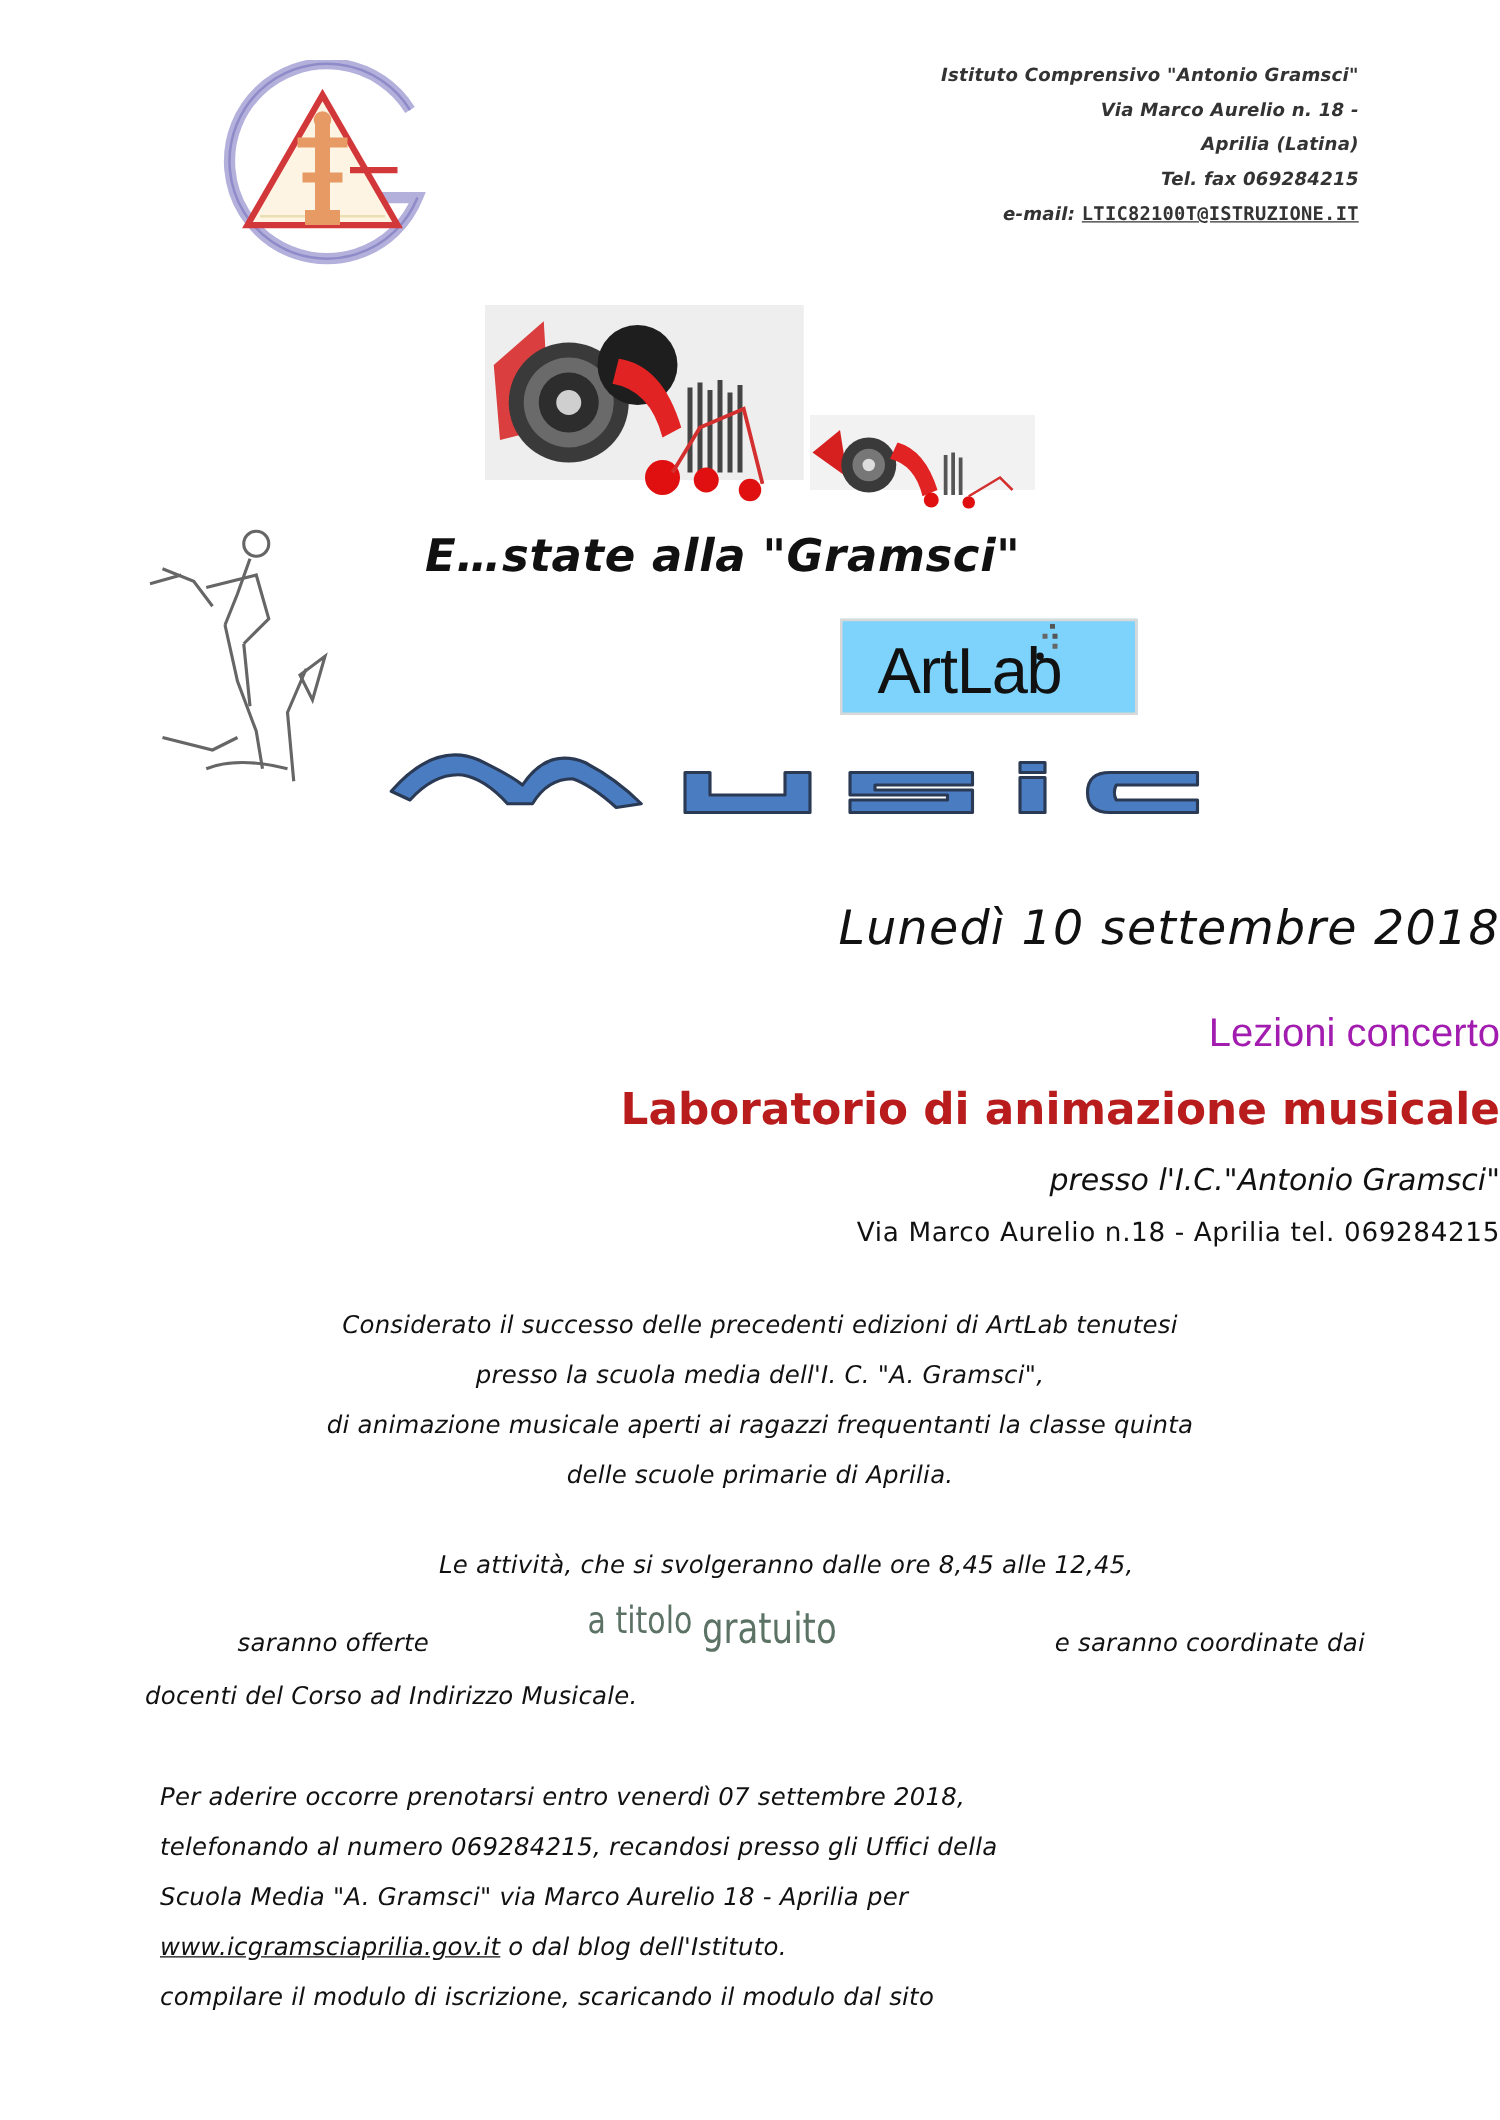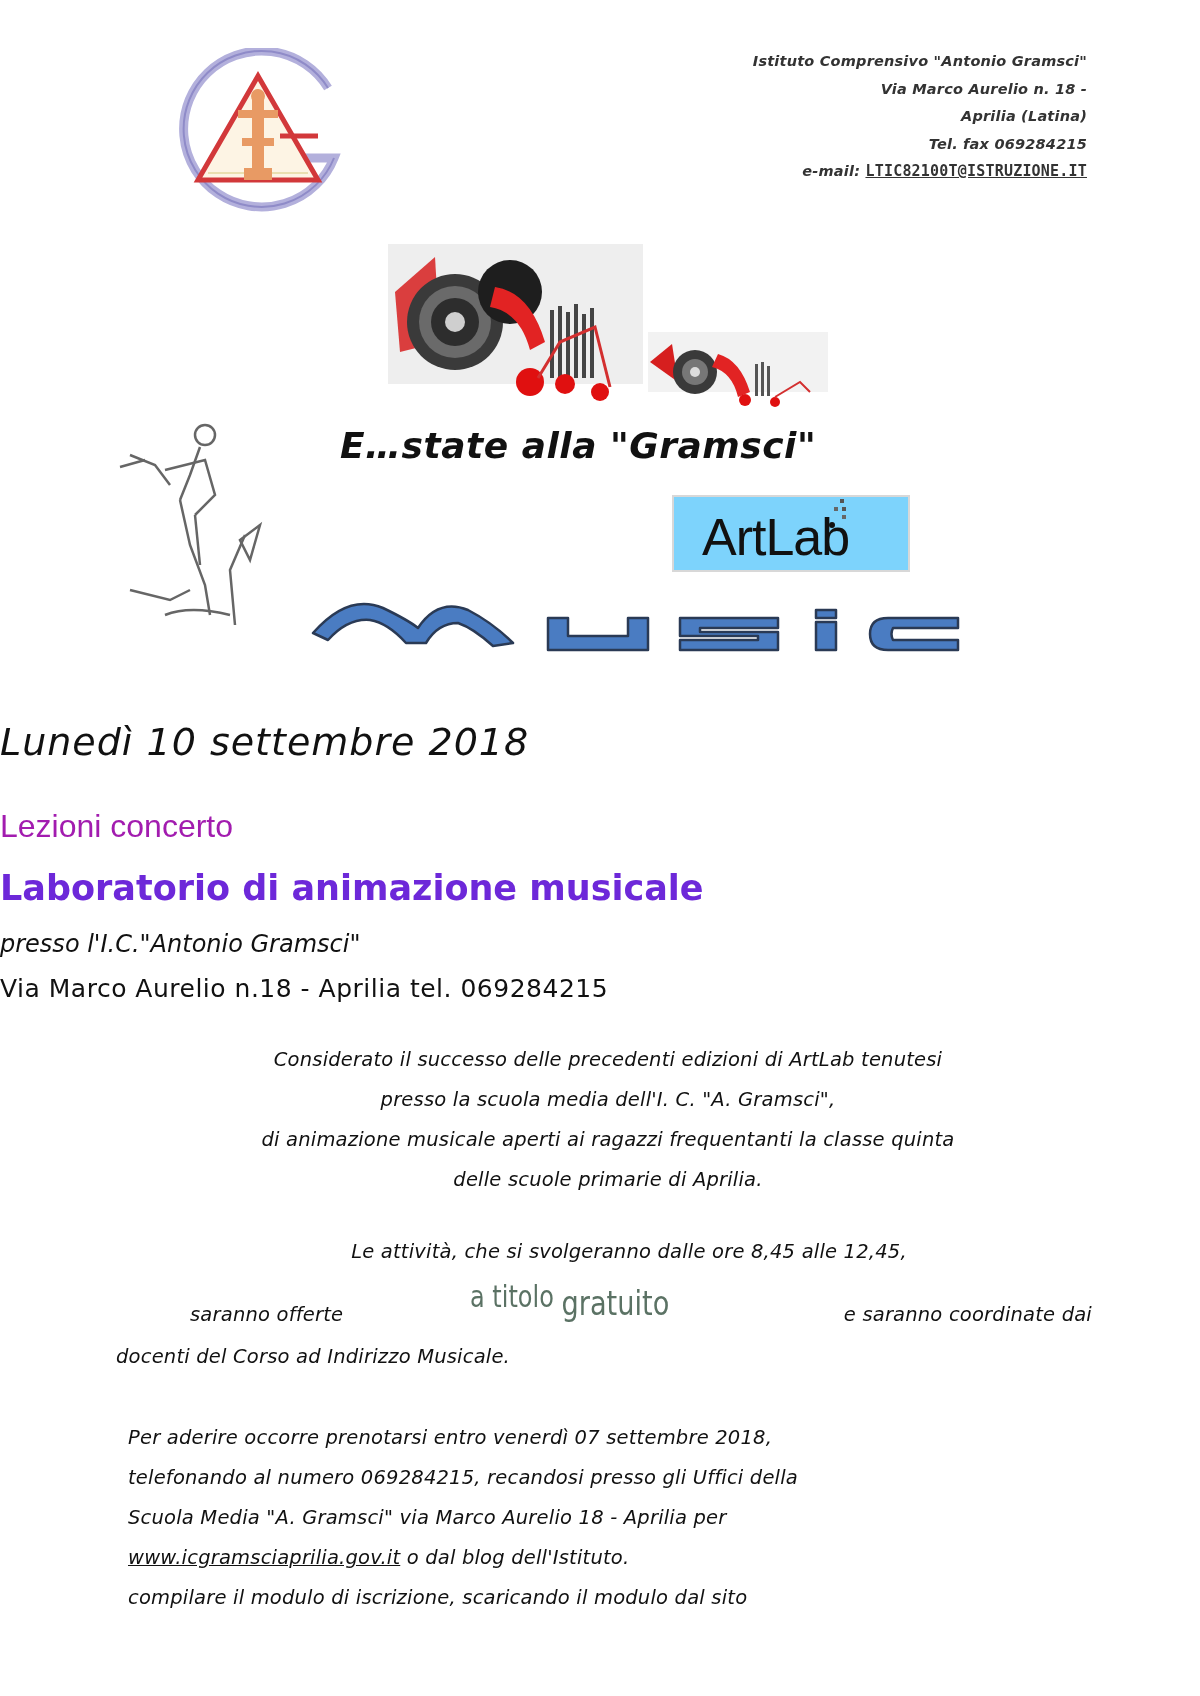--- a/index.html
+++ b/index.html
@@ -27,27 +27,27 @@
   .sketch { left: 110px; top: 415px; width: 170px; height: 220px; }
 
   .artlab { left: 672px; top: 495px; width: 238px; height: 77px; background: #7dd3fc;
             border: 2px solid #d8d8d8; box-sizing: border-box; }
   .artlab span { position: absolute; left: 28px; top: 14px; font-family: "Liberation Sans", sans-serif;
                  font-size: 52px; line-height: 52px; color: #111; letter-spacing: -1px; }
   .artlab .dots { position: absolute; left: 152px; top: 2px; }
 
   .music-word { left: 308px; top: 588px; width: 720px; height: 70px; }
 
-  .center { left: 0; width: 1200px; text-align: left; white-space: nowrap; }
+  .center { left: 0; width: 1200px; text-align: right; white-space: nowrap; }
   .date { top: 720px; font-family: "DejaVu Sans", sans-serif; font-style: italic;
           font-size: 38px; color: #111; letter-spacing: 1px; }
   .lezioni { top: 808px; font-family: Liberation Sans, sans-serif; font-size: 32px; color: #a21caf; }
-  .lab { top: 868px; font-family: "DejaVu Sans", sans-serif; font-size: 35px; font-weight: bold; color: #6d28d9; }
+  .lab { top: 868px; font-family: "DejaVu Sans", sans-serif; font-size: 35px; font-weight: bold; color: #b91c1c; }
   .presso { top: 930px; font-family: "DejaVu Sans", sans-serif; font-style: italic; font-size: 24px; color: #111; }
-  .via { top: 974px; font-family: "DejaVu Sans", sans-serif; font-size: 25px; color: #111; letter-spacing: 0.5px; }
+  .via { top: 974px; font-family: "DejaVu Sans", sans-serif; font-size: 21px; color: #111; letter-spacing: 0.5px; }
 
   .body-text { font-family: "DejaVu Sans", sans-serif; font-style: italic; font-size: 19.5px; color: #111;
                letter-spacing: 0.2px; }
   .p1 { left: 118px; top: 1040px; width: 980px; text-align: center; line-height: 40px; }
   .p1 .red { color: #d42a2f; font-weight: bold; }
   .p1 .line { display: block; white-space: nowrap; }
 
   .attivita { left: 0; width: 1200px; top: 1240px; text-align: center; padding-left: 58px; box-sizing: border-box; white-space: nowrap; }
   .offerte { left: 190px; top: 1303px; white-space: nowrap; text-align: center; }
   .coordinate { right: 108px; top: 1303px; white-space: nowrap; }

